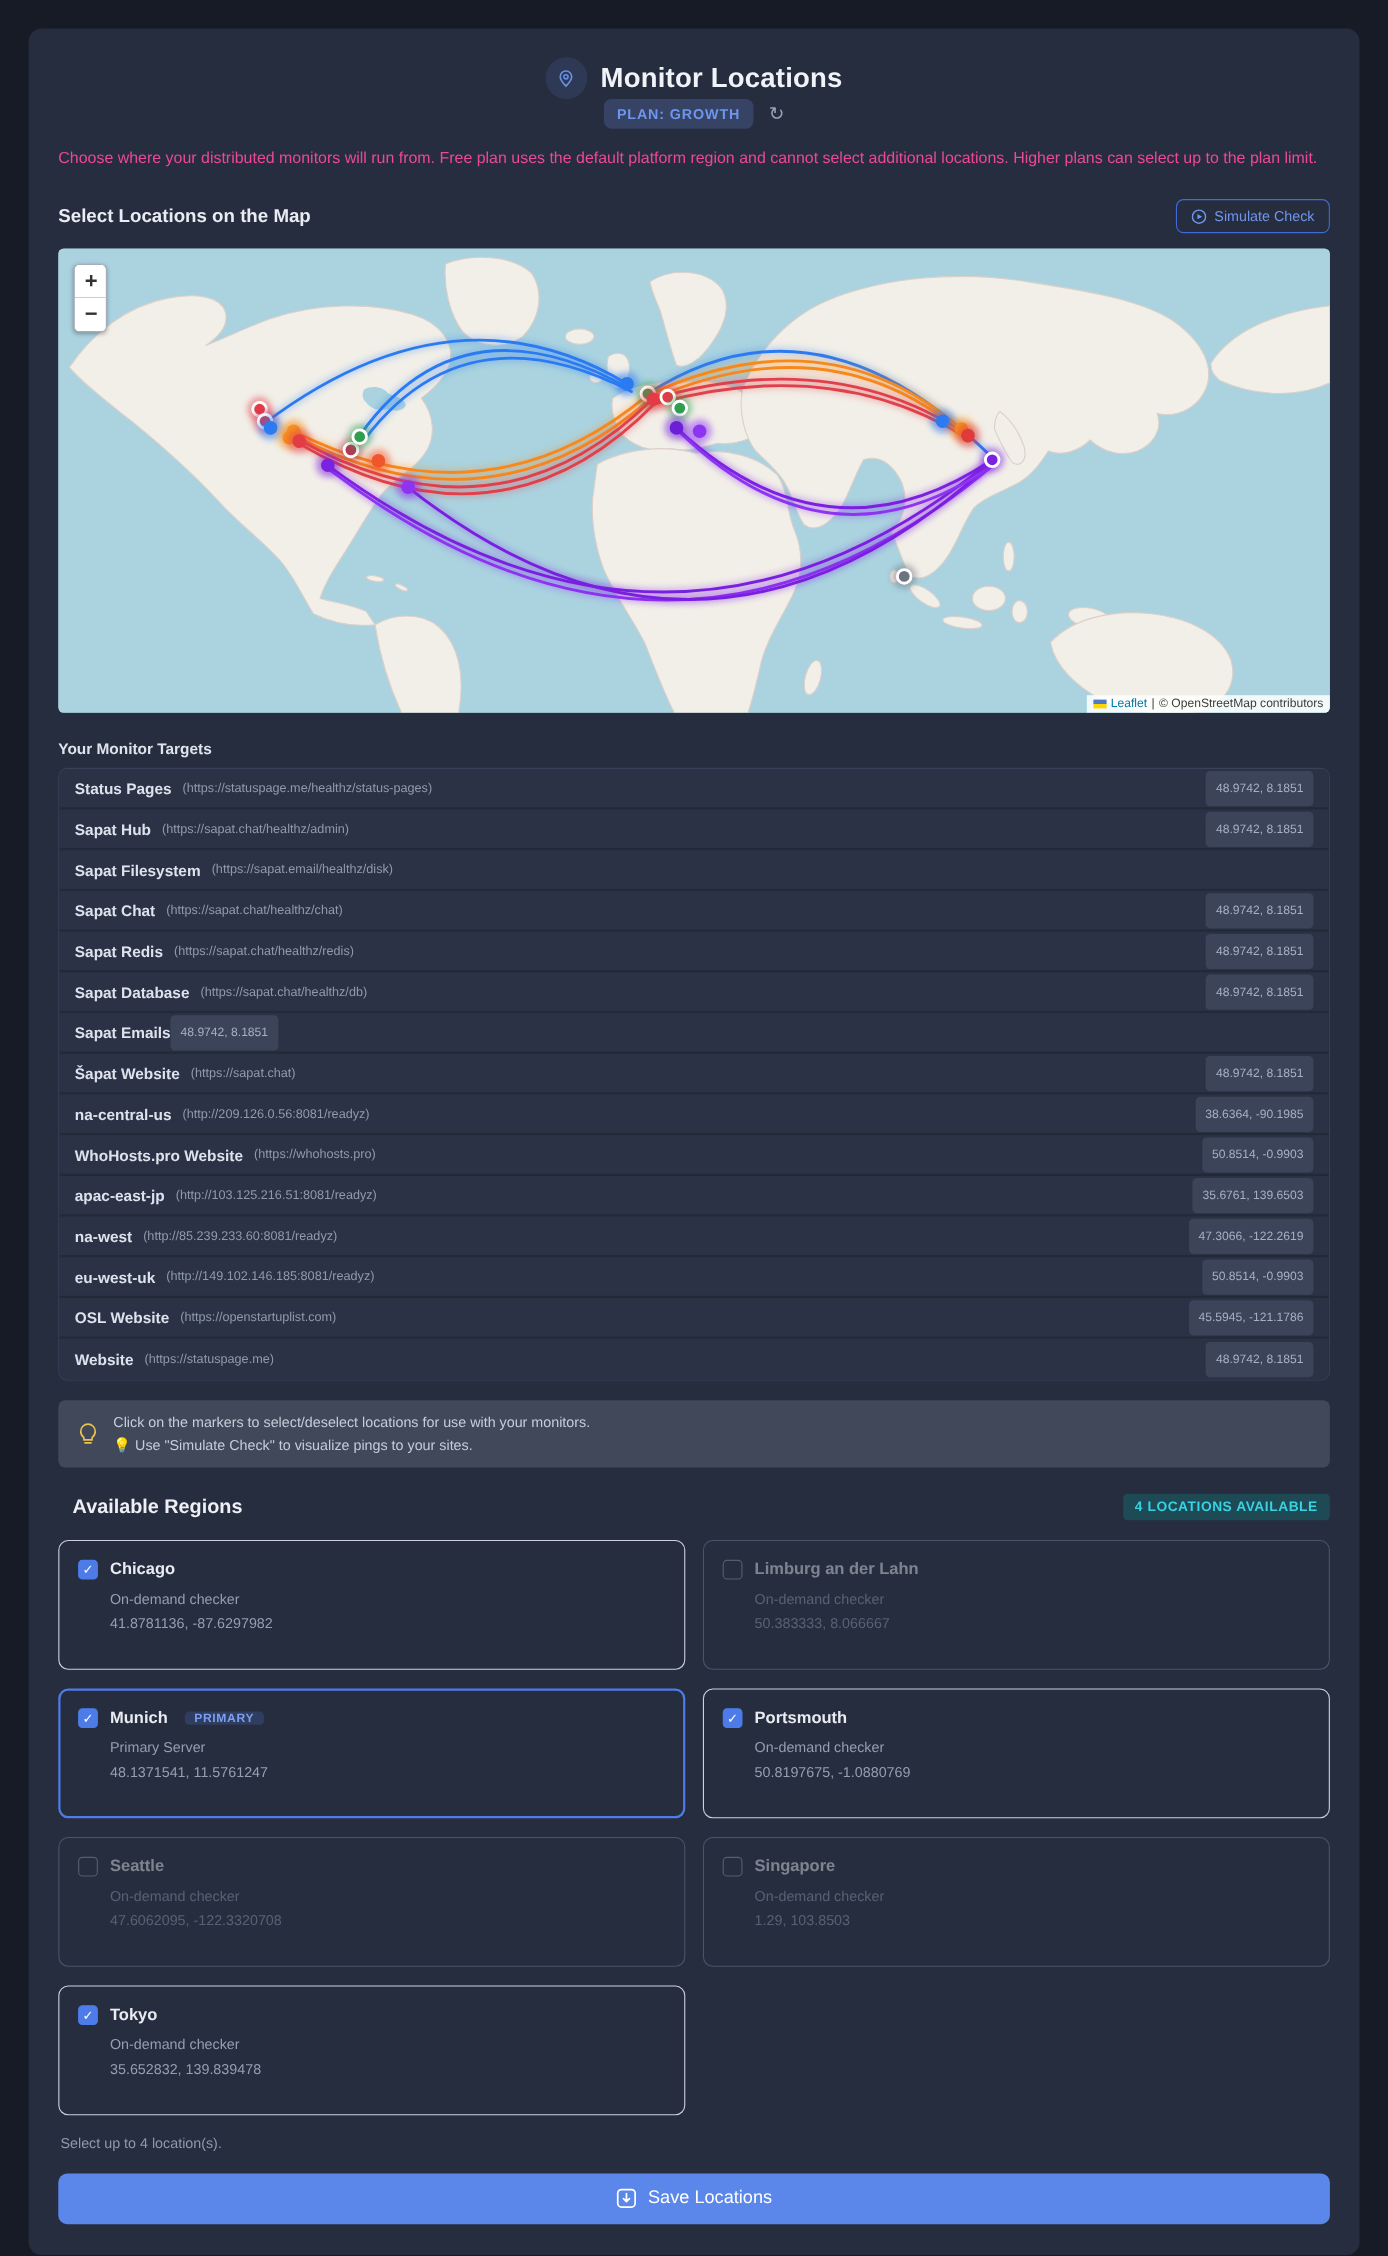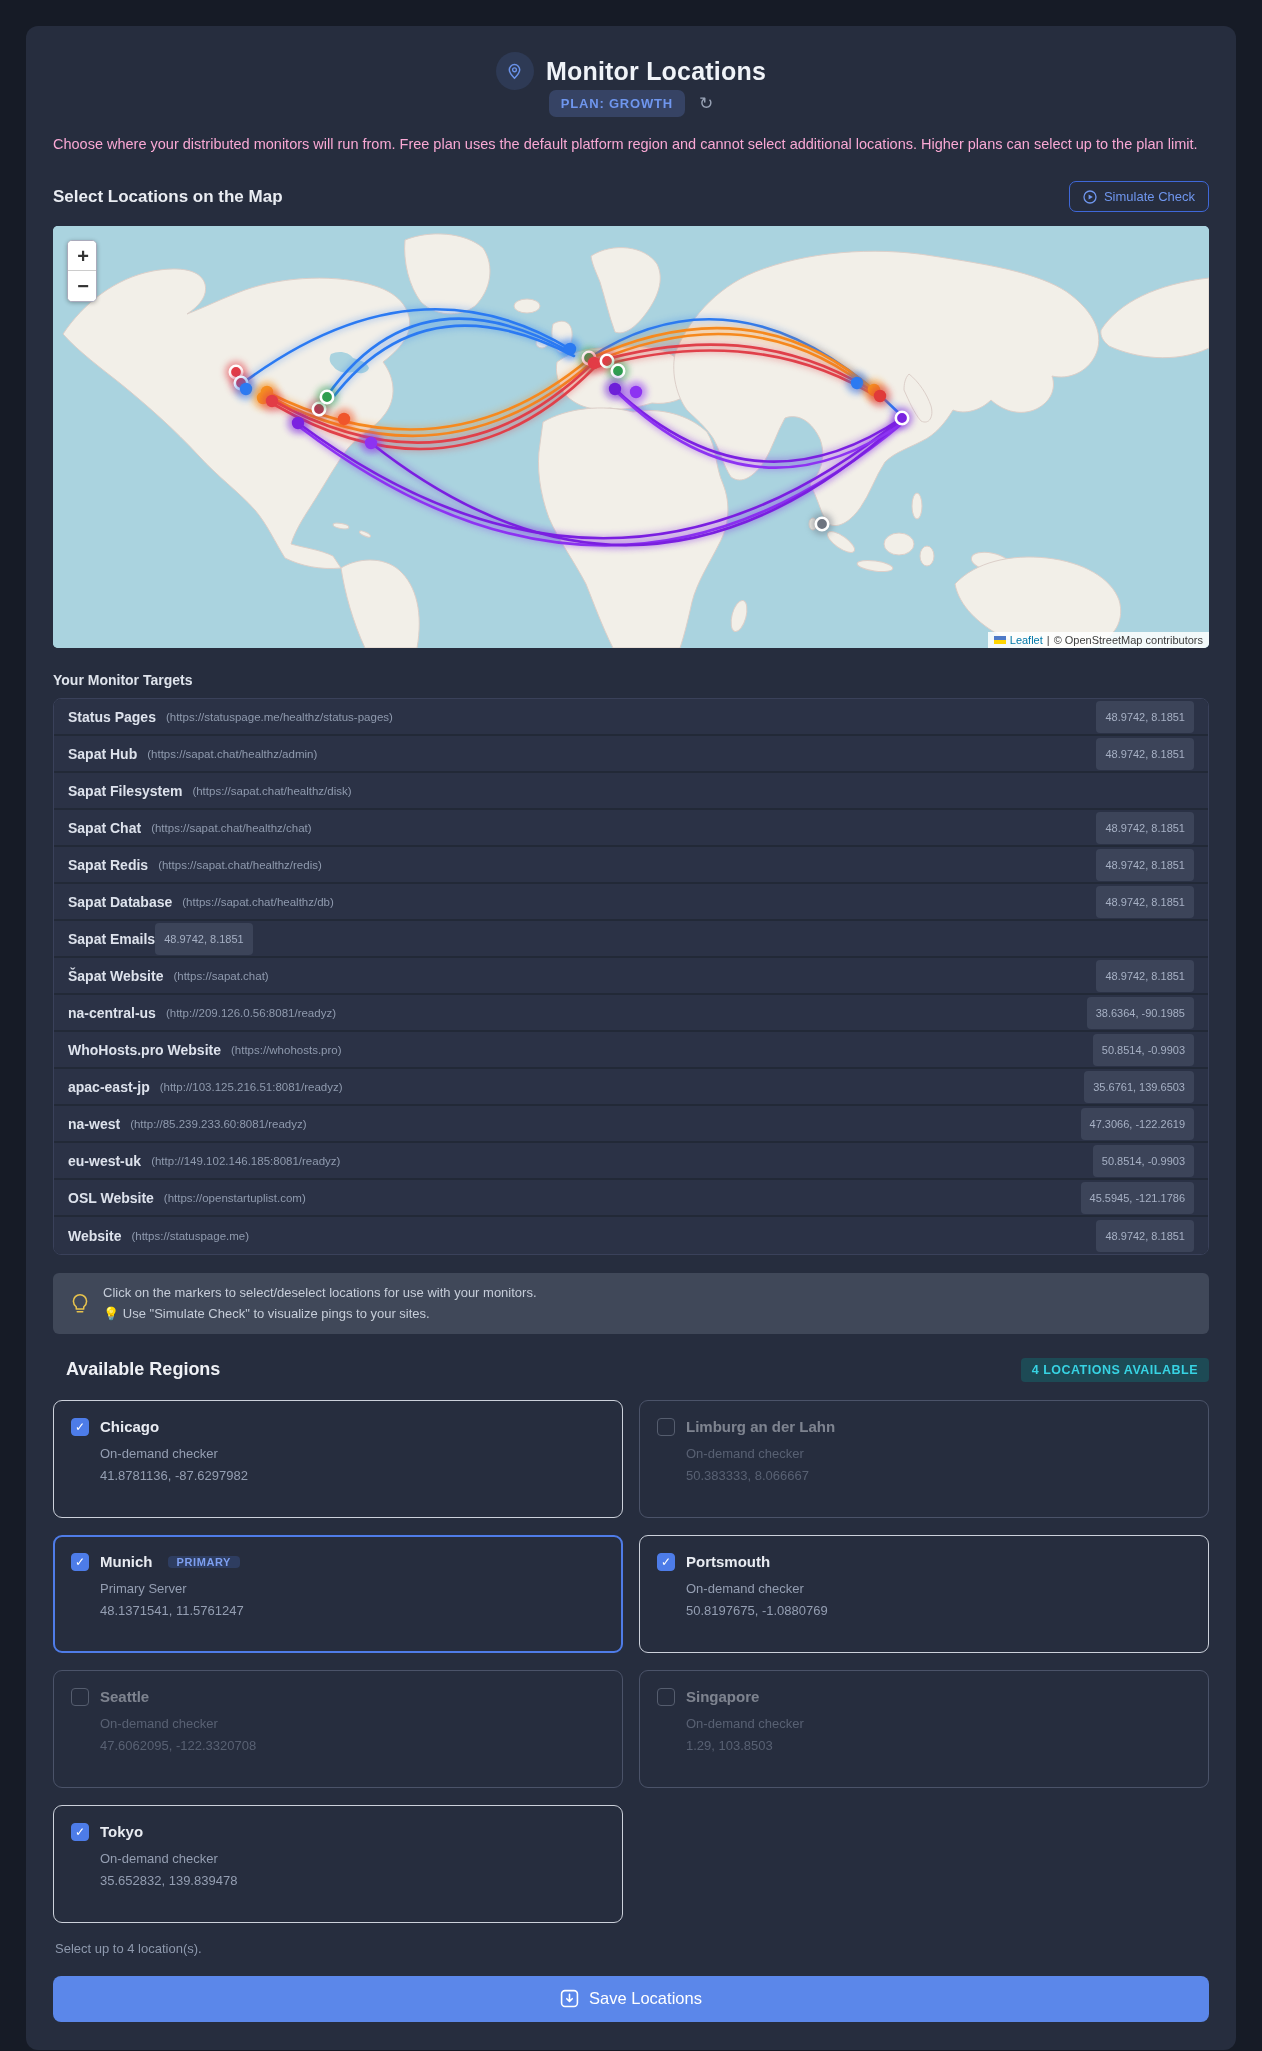--- a/index.html
+++ b/index.html
@@ -9,21 +9,21 @@
     background:#262d3e; border-radius:12px; padding:26px 27px 28px 27px;
   }
   
   .hdr { display:flex; align-items:center; justify-content:space-between; margin-bottom:16px;flex-direction:column; }
   .hdr-left { display:flex; align-items:center; gap:12px; }
   .icon-circle { width:38px; height:38px; border-radius:50%; background:#2e3a55; display:flex; align-items:center; justify-content:center; }
   h1 { color:#f0f3f8; font-size:25px; font-weight:700; letter-spacing:.2px; }
   .hdr-right { display:flex; align-items:center; gap:14px; }
   .plan-badge { background:#364364; color:#6f96ee; font-size:13px; font-weight:700; letter-spacing:.8px; padding:6px 12px; border-radius:7px; }
   .refresh { color:#98a2b5; font-size:17px; cursor:pointer; }
-  .desc { color:#f9a8d4; font-size:14.5px; line-height:1.55; margin-bottom:26px; max-width:1160px; }
+  .desc { color:#ec4899; font-size:14.5px; line-height:1.55; margin-bottom:26px; max-width:1160px; }
   
   .sec-row { display:flex; align-items:center; justify-content:space-between; margin-bottom:14px; }
   .sec-row h2 { color:#e9ecf2; font-size:17px; font-weight:600; }
   .simulate-btn { display:flex; align-items:center; gap:7px; background:transparent; border:1px solid #3f68d8; color:#6f96ee; font-size:13px; padding:7px 13px; border-radius:7px; cursor:pointer; font-family:inherit; }
   
   .map { position:relative; width:1156px; height:422px; border-radius:5px; overflow:hidden; background:#aad3df; }
   .map svg.world { position:absolute; inset:0; }
   .zoom-ctl { position:absolute; top:14px; left:14px; width:30px; border:1px solid #aab; border-radius:5px; overflow:hidden; background:#fff; box-shadow:0 1px 4px rgba(0,0,0,.3); }
   .zoom-ctl button { display:block; width:30px; height:30px; background:#fff; border:none; font-size:20px; font-weight:700; color:#333; cursor:pointer; line-height:1; }
   .zoom-ctl button:first-child { border-bottom:1px solid #ccc; }
@@ -232,21 +232,21 @@
         <span class="t-url">(https://statuspage.me/healthz/status-pages)</span>
         <span class="t-coords">48.9742, 8.1851</span>
       </div>
       <div class="target-row">
         <span class="t-name">Sapat Hub</span>
         <span class="t-url">(https://sapat.chat/healthz/admin)</span>
         <span class="t-coords">48.9742, 8.1851</span>
       </div>
       <div class="target-row">
         <span class="t-name">Sapat Filesystem</span>
-        <span class="t-url">(https://sapat.chat/healthz/disk)</span>
+        <span class="t-url">(https://sapat.email/healthz/disk)</span>
       </div>
       <div class="target-row">
         <span class="t-name">Sapat Chat</span>
         <span class="t-url">(https://sapat.chat/healthz/chat)</span>
         <span class="t-coords">48.9742, 8.1851</span>
       </div>
       <div class="target-row">
         <span class="t-name">Sapat Redis</span>
         <span class="t-url">(https://sapat.chat/healthz/redis)</span>
         <span class="t-coords">48.9742, 8.1851</span>

